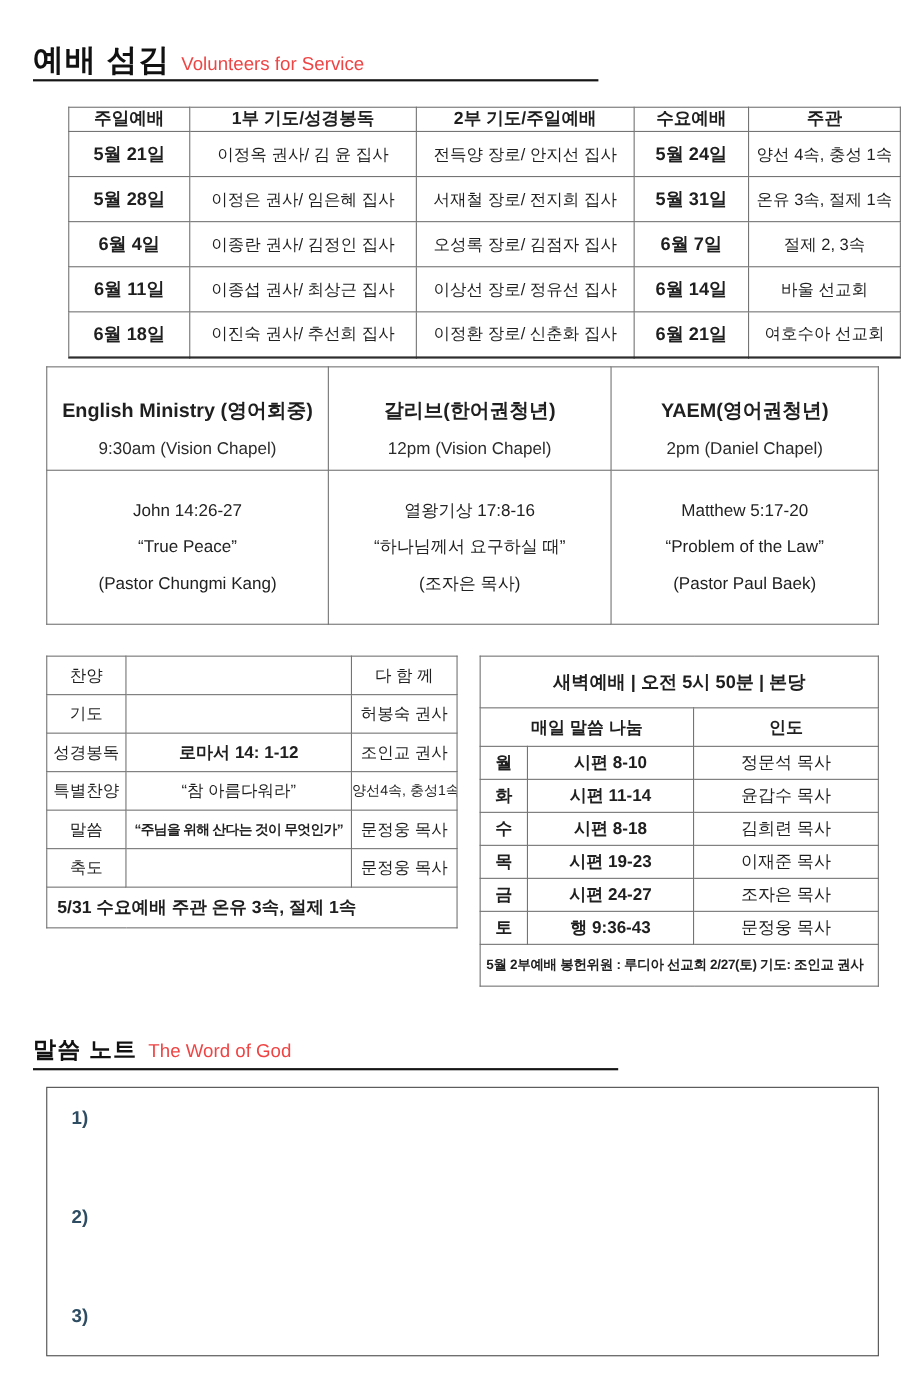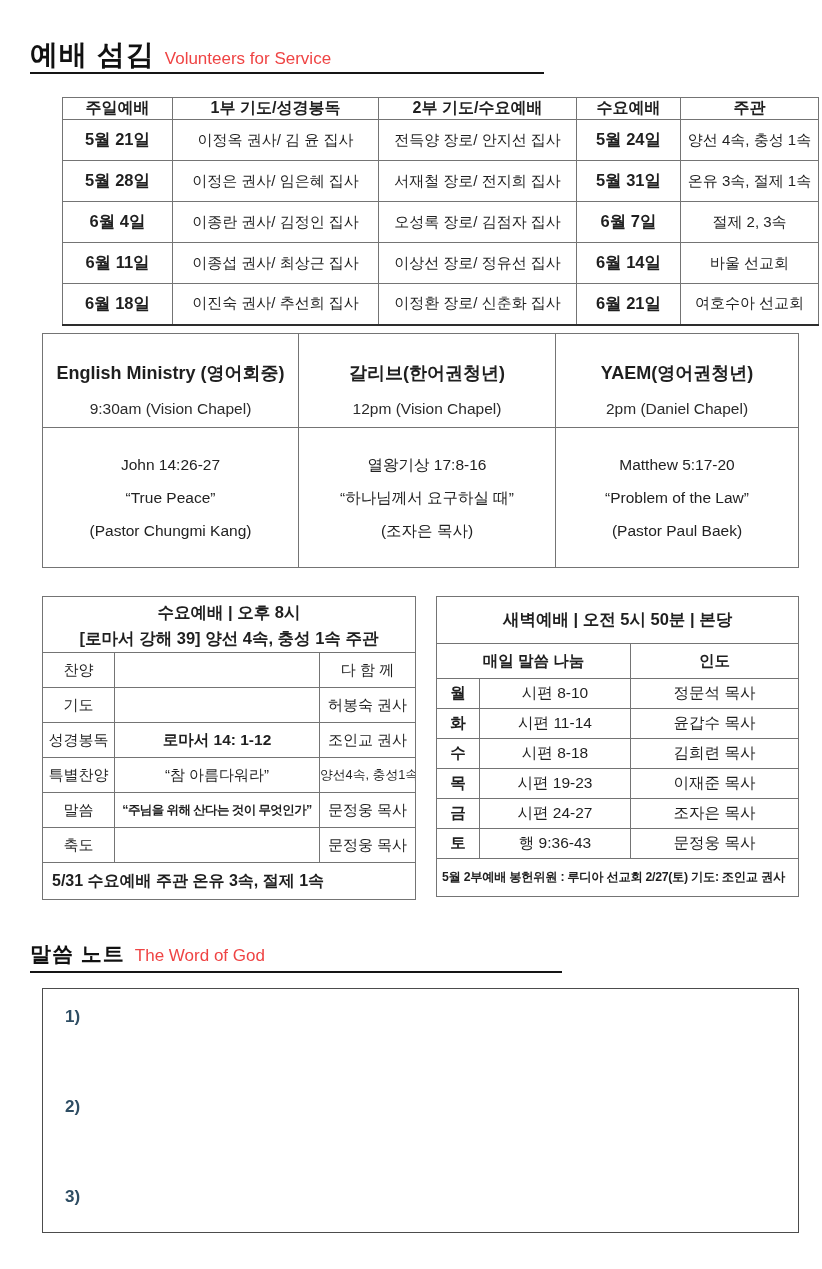--- a/index.html
+++ b/index.html
@@ -50,21 +50,21 @@
   .wed td.mid-bold { font-weight:bold; font-size:15.5px; }
   .wed td.mid-long { font-weight:bold; font-size:12.5px; letter-spacing:-0.6px; }
   .wed td.small-person { font-size:12.8px; }
   .wed .foot { height:37px; font-weight:bold; font-size:16px; text-align:left; padding-left:9px; }
 
   
   .dawn .hdr { height:47px; font-weight:bold; font-size:16.5px; }
   .dawn .sub { height:35px; font-weight:bold; font-size:15.5px; }
   .dawn td { height:30px; font-size:15.5px; }
   .dawn td.day { font-weight:bold; font-size:15.5px; }
-  .dawn td.scrip { font-weight:normal; }
+  .dawn td.scrip { font-weight:bold; }
   .dawn .foot { height:38px; font-weight:bold; font-size:12.3px; text-align:left; padding-left:5px; letter-spacing:-0.3px; }
 
   
   .notes-box { border:1.5px solid #4c4c4c; background:#fff; }
   .note-num { position:absolute; left:22px; font-size:17px; font-weight:bold; color:#2e4d63; }
 </style>
 </head>
 <body>
 
 <div class="abs sec-head head1" style="left:30px; top:36px;">
@@ -78,21 +78,21 @@
         <col style="width:110px">
         <col style="width:206px">
         <col style="width:198px">
         <col style="width:104px">
         <col style="width:138px">
       </colgroup>
     <tbody>
         <tr>
       <th>주일예배</th>
       <th>1부 기도/성경봉독</th>
-      <th>2부 기도/수요예배</th>
+      <th>2부 기도/주일예배</th>
       <th>수요예배</th>
       <th>주관</th>
     </tr>
     <tr>
       <td class="date">5월 21일</td>
       <td>이정옥 권사/ 김  윤 집사</td>
       <td>전득양 장로/ 안지선 집사</td>
       <td class="date">5월 24일</td>
       <td>양선 4속, 충성 1속</td>
     </tr>
@@ -172,26 +172,20 @@
 </div>
 
 <div class="abs" style="left:42px; top:596px; width:373px;">
   <table class="tbl tbl-outer wed">
     <colgroup>
         <col style="width:72px">
         <col style="width:205px">
         <col style="width:96px">
       </colgroup>
     <tbody>
-        <tr>
-      <td class="hdr" colspan="3">
-        <div>수요예배  |  오후 8시</div>
-        <div>[로마서 강해 39]  양선 4속, 충성 1속  주관</div>
-      </td>
-    </tr>
     <tr>
       <td class="item">찬양</td>
       <td></td>
       <td>다 함 께</td>
     </tr>
     <tr>
       <td class="item">기도</td>
       <td></td>
       <td>허봉숙 권사</td>
     </tr>

